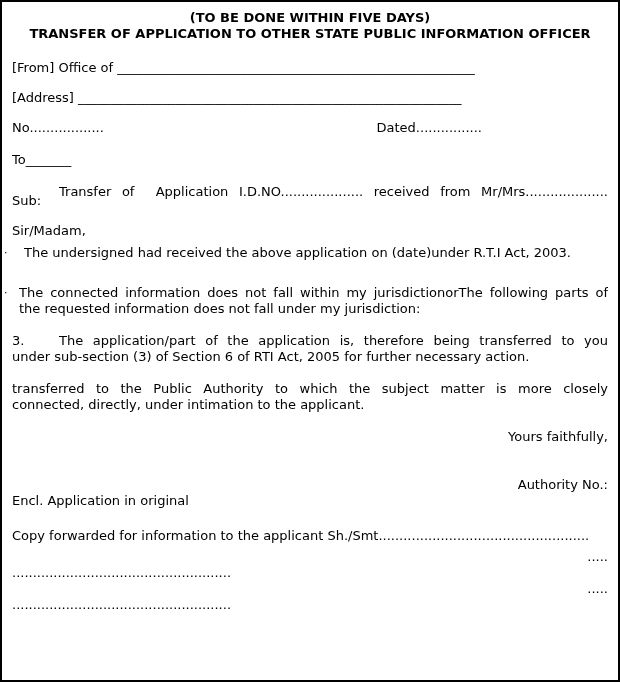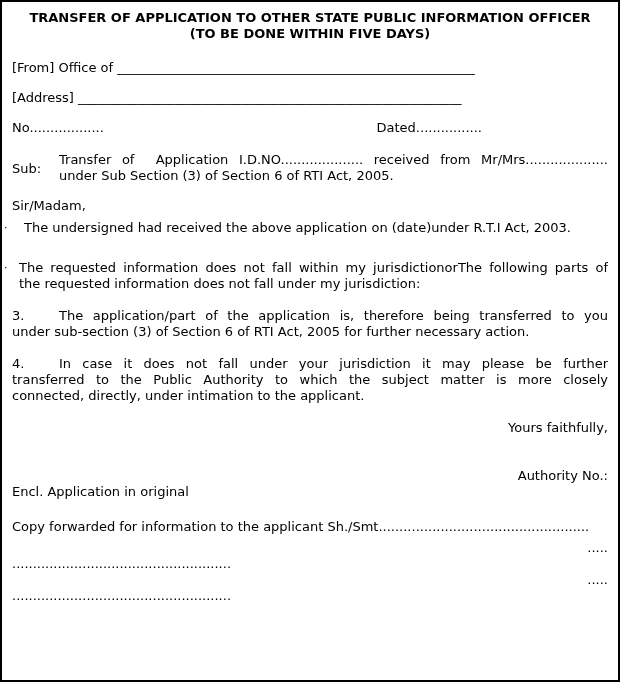--- a/index.html
+++ b/index.html
@@ -44,64 +44,63 @@
   .copy-line   { margin-top: 19px; }
   .rdots       { text-align: right; }
   .rdots-1     { margin-top: 5px; }
 </style>
 </head>
 <body>
 
 <div class="page">
 
   <div class="title">
+    <div>(TO BE DONE WITHIN FIVE DAYS)</div>
     <div>TRANSFER OF APPLICATION TO OTHER STATE PUBLIC INFORMATION OFFICER</div>
-    <div>(TO BE DONE WITHIN FIVE DAYS)</div>
   </div>
 
   <div class="from-line nowrap"><span>[</span><span class="b">From</span><span>] Office of </span><span>_______________________________________________________</span></div>
 
   <div class="addr-line nowrap"><span>[</span><span class="b">Address</span><span>] </span><span>___________________________________________________________</span></div>
 
   <div class="no-dated">
     <span class="no">No..................</span>
     <span class="dated">Dated................</span>
   </div>
 
+  <div class="to-line">To_______</div>
 
   <div class="sub-row">
     <div class="sub-label">Sub:</div>
     <div class="sub-body">
       <div class="jline">Transfer of  Application I.D.NO.................... received from Mr/Mrs....................</div>
-      <div>under Sub Section (3) of Section 6 of RTI Act, 2005.</div>
     </div>
   </div>
 
   <div class="salutation">Sir/Madam,</div>
 
   <div class="bullet bullet-1">
     <div class="marker">·</div>
     <div class="content">The undersigned had received the above application on (date)under R.T.I Act, 2003.</div>
   </div>
 
   <div class="bullet bullet-2">
     <div class="marker">·</div>
     <div class="content">
-      <div class="jline">The requested information does not fall within my jurisdictionorThe following parts of</div>
+      <div class="jline">The connected information does not fall within my jurisdictionorThe following parts of</div>
       <div>the requested information does not fall under my jurisdiction:</div>
     </div>
   </div>
 
   <div class="para">
     <div class="jline"><span class="num">3.</span><span>The application/part of the application is, therefore being transferred to you</span></div>
     <div>under sub-section (3) of Section 6 of RTI Act, 2005 for further necessary action.</div>
   </div>
 
   <div class="para">
-    <div class="jline"><span class="num">4.</span><span>In case it does not fall under your jurisdiction it may please be further</span></div>
     <div class="jline">transferred to the Public Authority to which the subject matter is more closely</div>
     <div>connected, directly, under intimation to the applicant.</div>
   </div>
 
   <div class="closing">Yours faithfully,</div>
 
   <div class="sig-block">
     <div class="sig-line2">Authority No.:</div>
   </div>
 

